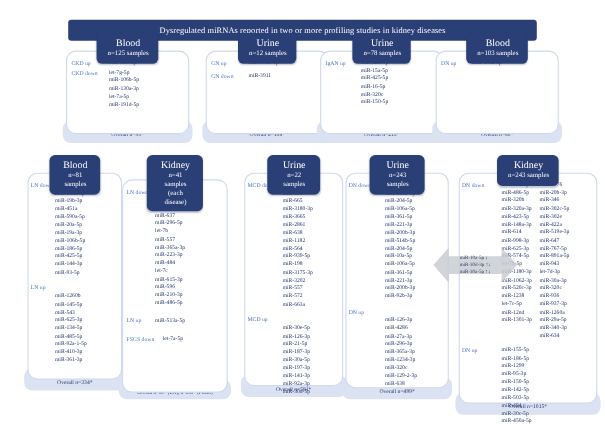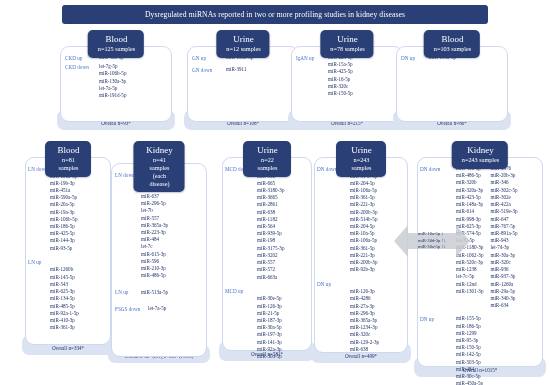--- a/index.html
+++ b/index.html
@@ -6,21 +6,21 @@
   body{
     width:550px;height:385px;overflow:hidden;
     background:#ffffff;
     font-family:"Liberation Serif", serif;
     color:#1f2f5e;
   }
   #stage{position:relative;width:550px;height:385px;}
 
   
   .title-bar{
-    position:absolute;left:62px;top:5px;width:426px;height:19px;
+    position:absolute;left:62px;top:18px;width:426px;height:19px;
     background:#2b3f77;border-radius:3px;
     display:flex;align-items:center;justify-content:center;
     color:#ffffff;font-size:7.6px;letter-spacing:.1px;
   }
 
   
   .card{position:absolute;}
   .card-footer{
     position:absolute;left:0;bottom:0;width:100%;
     background:#dbe3f3;border-radius:7px;

